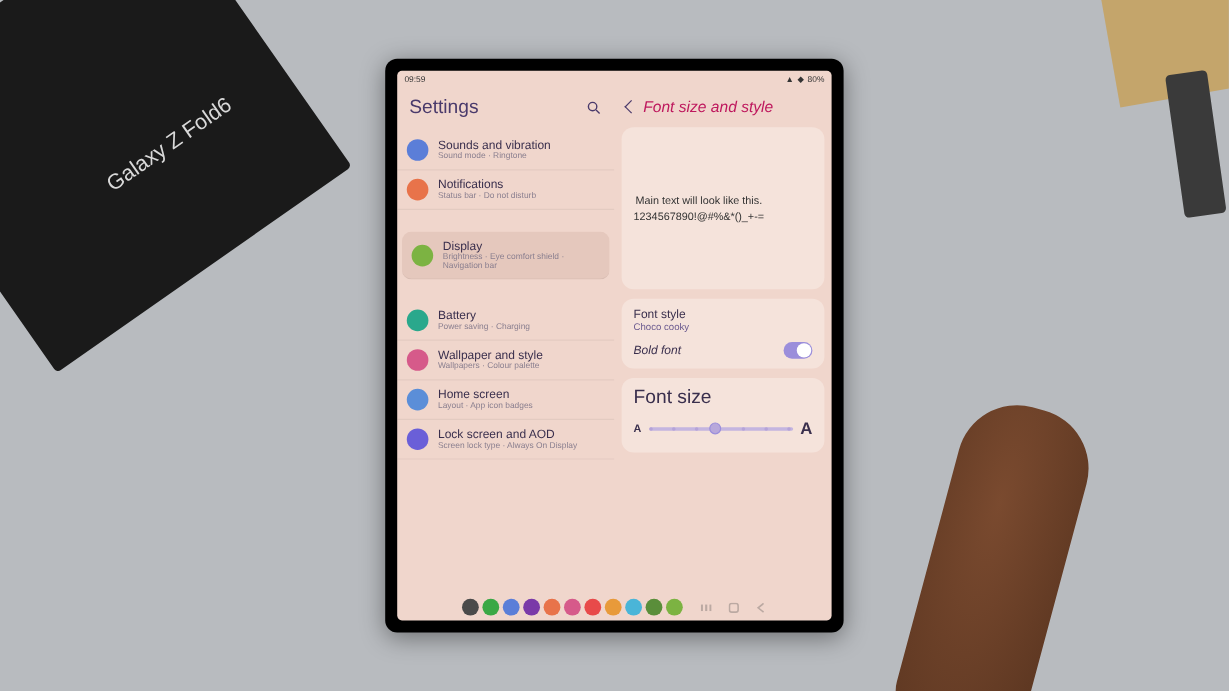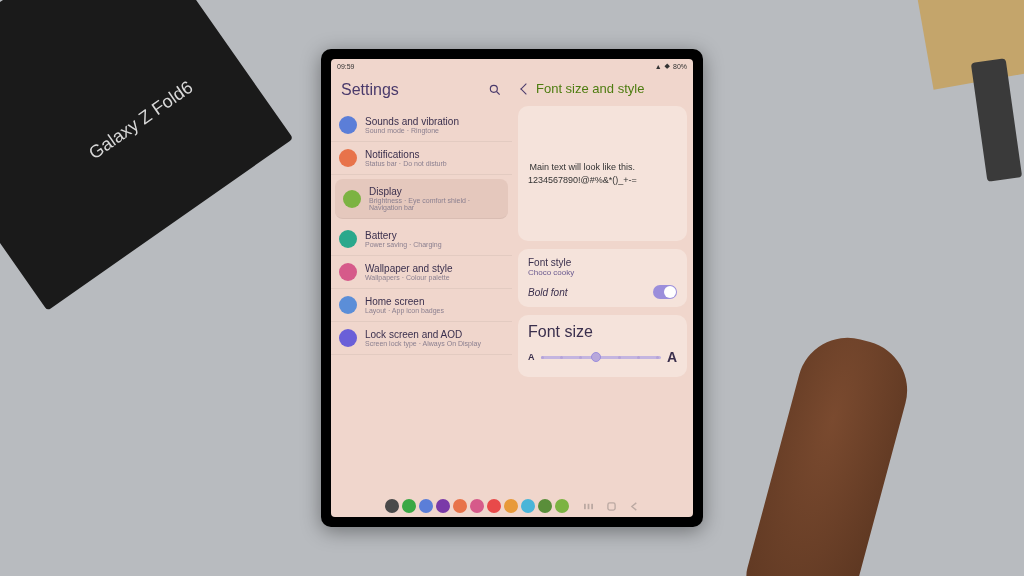--- a/index.html
+++ b/index.html
@@ -92,38 +92,39 @@
   align-items: center;
   gap: 6px;
 }
 .back-arrow {
   width: 8px; height: 8px;
   border-left: 1.5px solid #4a3a6b;
   border-bottom: 1.5px solid #4a3a6b;
   transform: rotate(45deg);
 }
 .right-title {
-  color: #4d7c0f;
+  color: #be185d;
   font-size: 13px;
+  font-style: italic;
 }
 .settings-list {
   flex: 1;
   overflow: hidden;
 }
 .setting-item {
   display: flex;
   align-items: center;
   padding: 7px 8px;
   gap: 8px;
   border-bottom: 0.5px solid rgba(0,0,0,0.05);
 }
 .setting-item.selected {
   background: #e5c8bd;
   border-radius: 8px;
-  margin: 4px 4px;
+  margin: 18px 4px;
 }
 .setting-icon {
   width: 18px;
   height: 18px;
   border-radius: 50%;
   display: flex;
   align-items: center;
   justify-content: center;
   flex-shrink: 0;
 }

